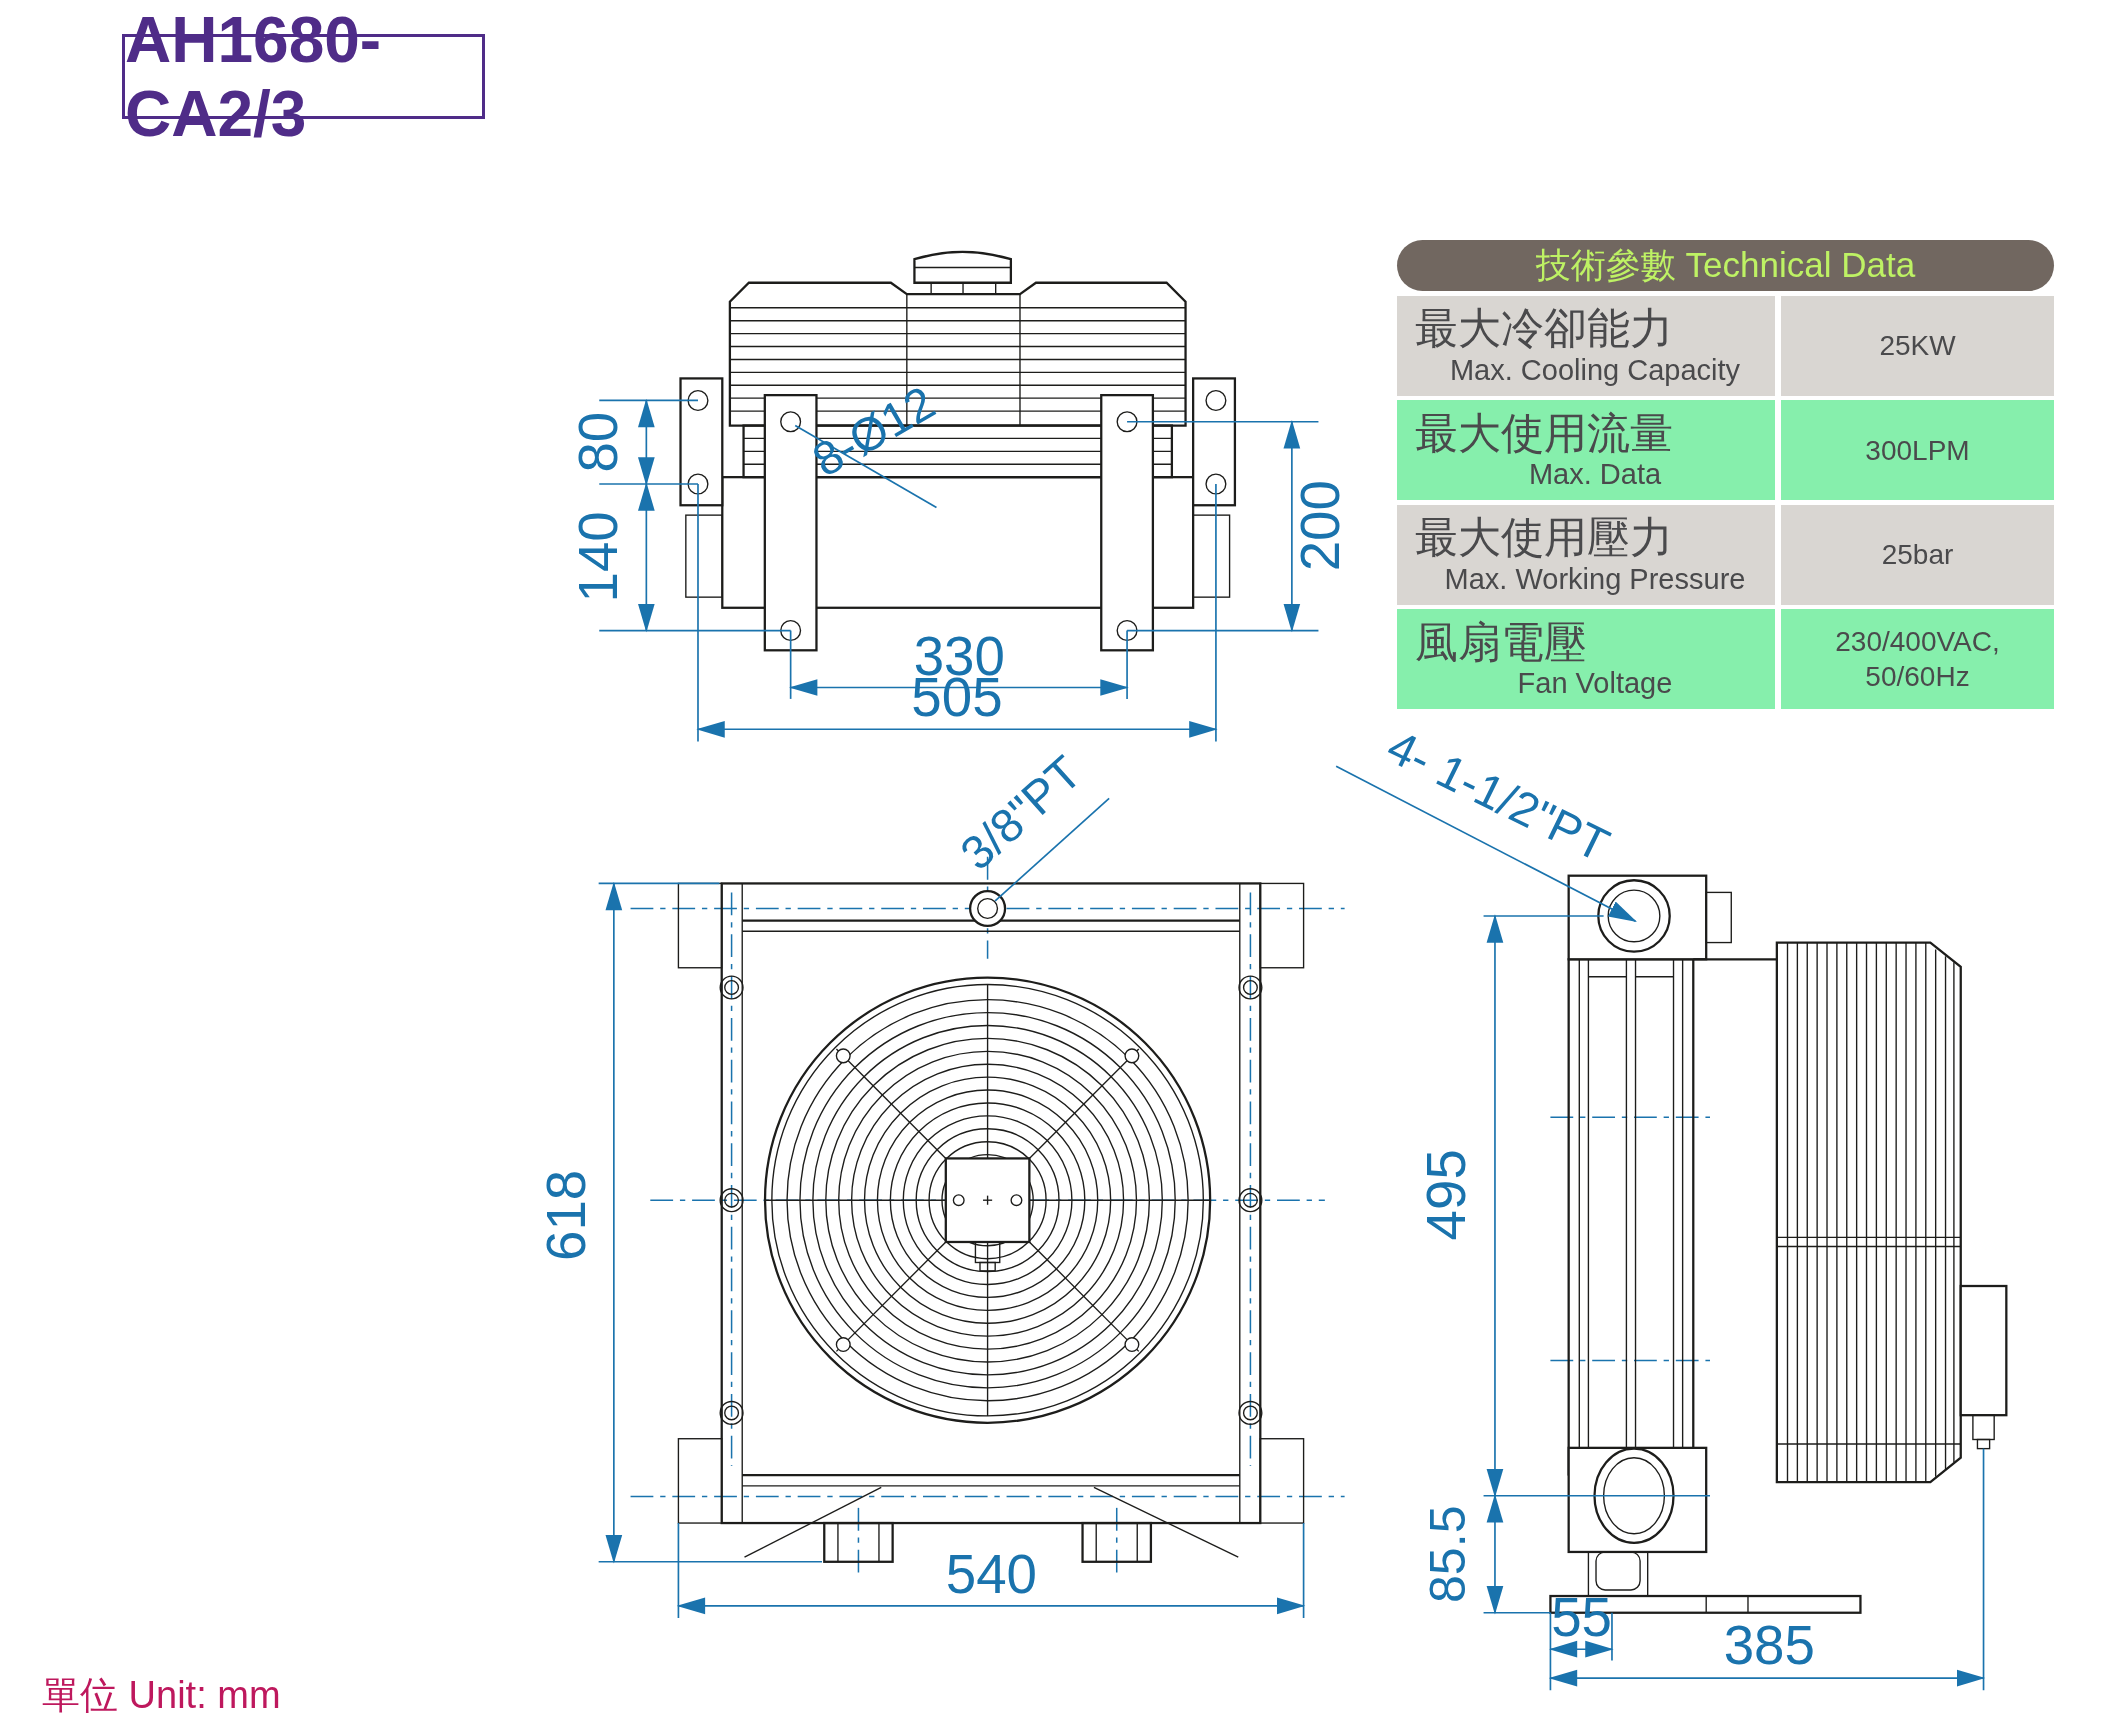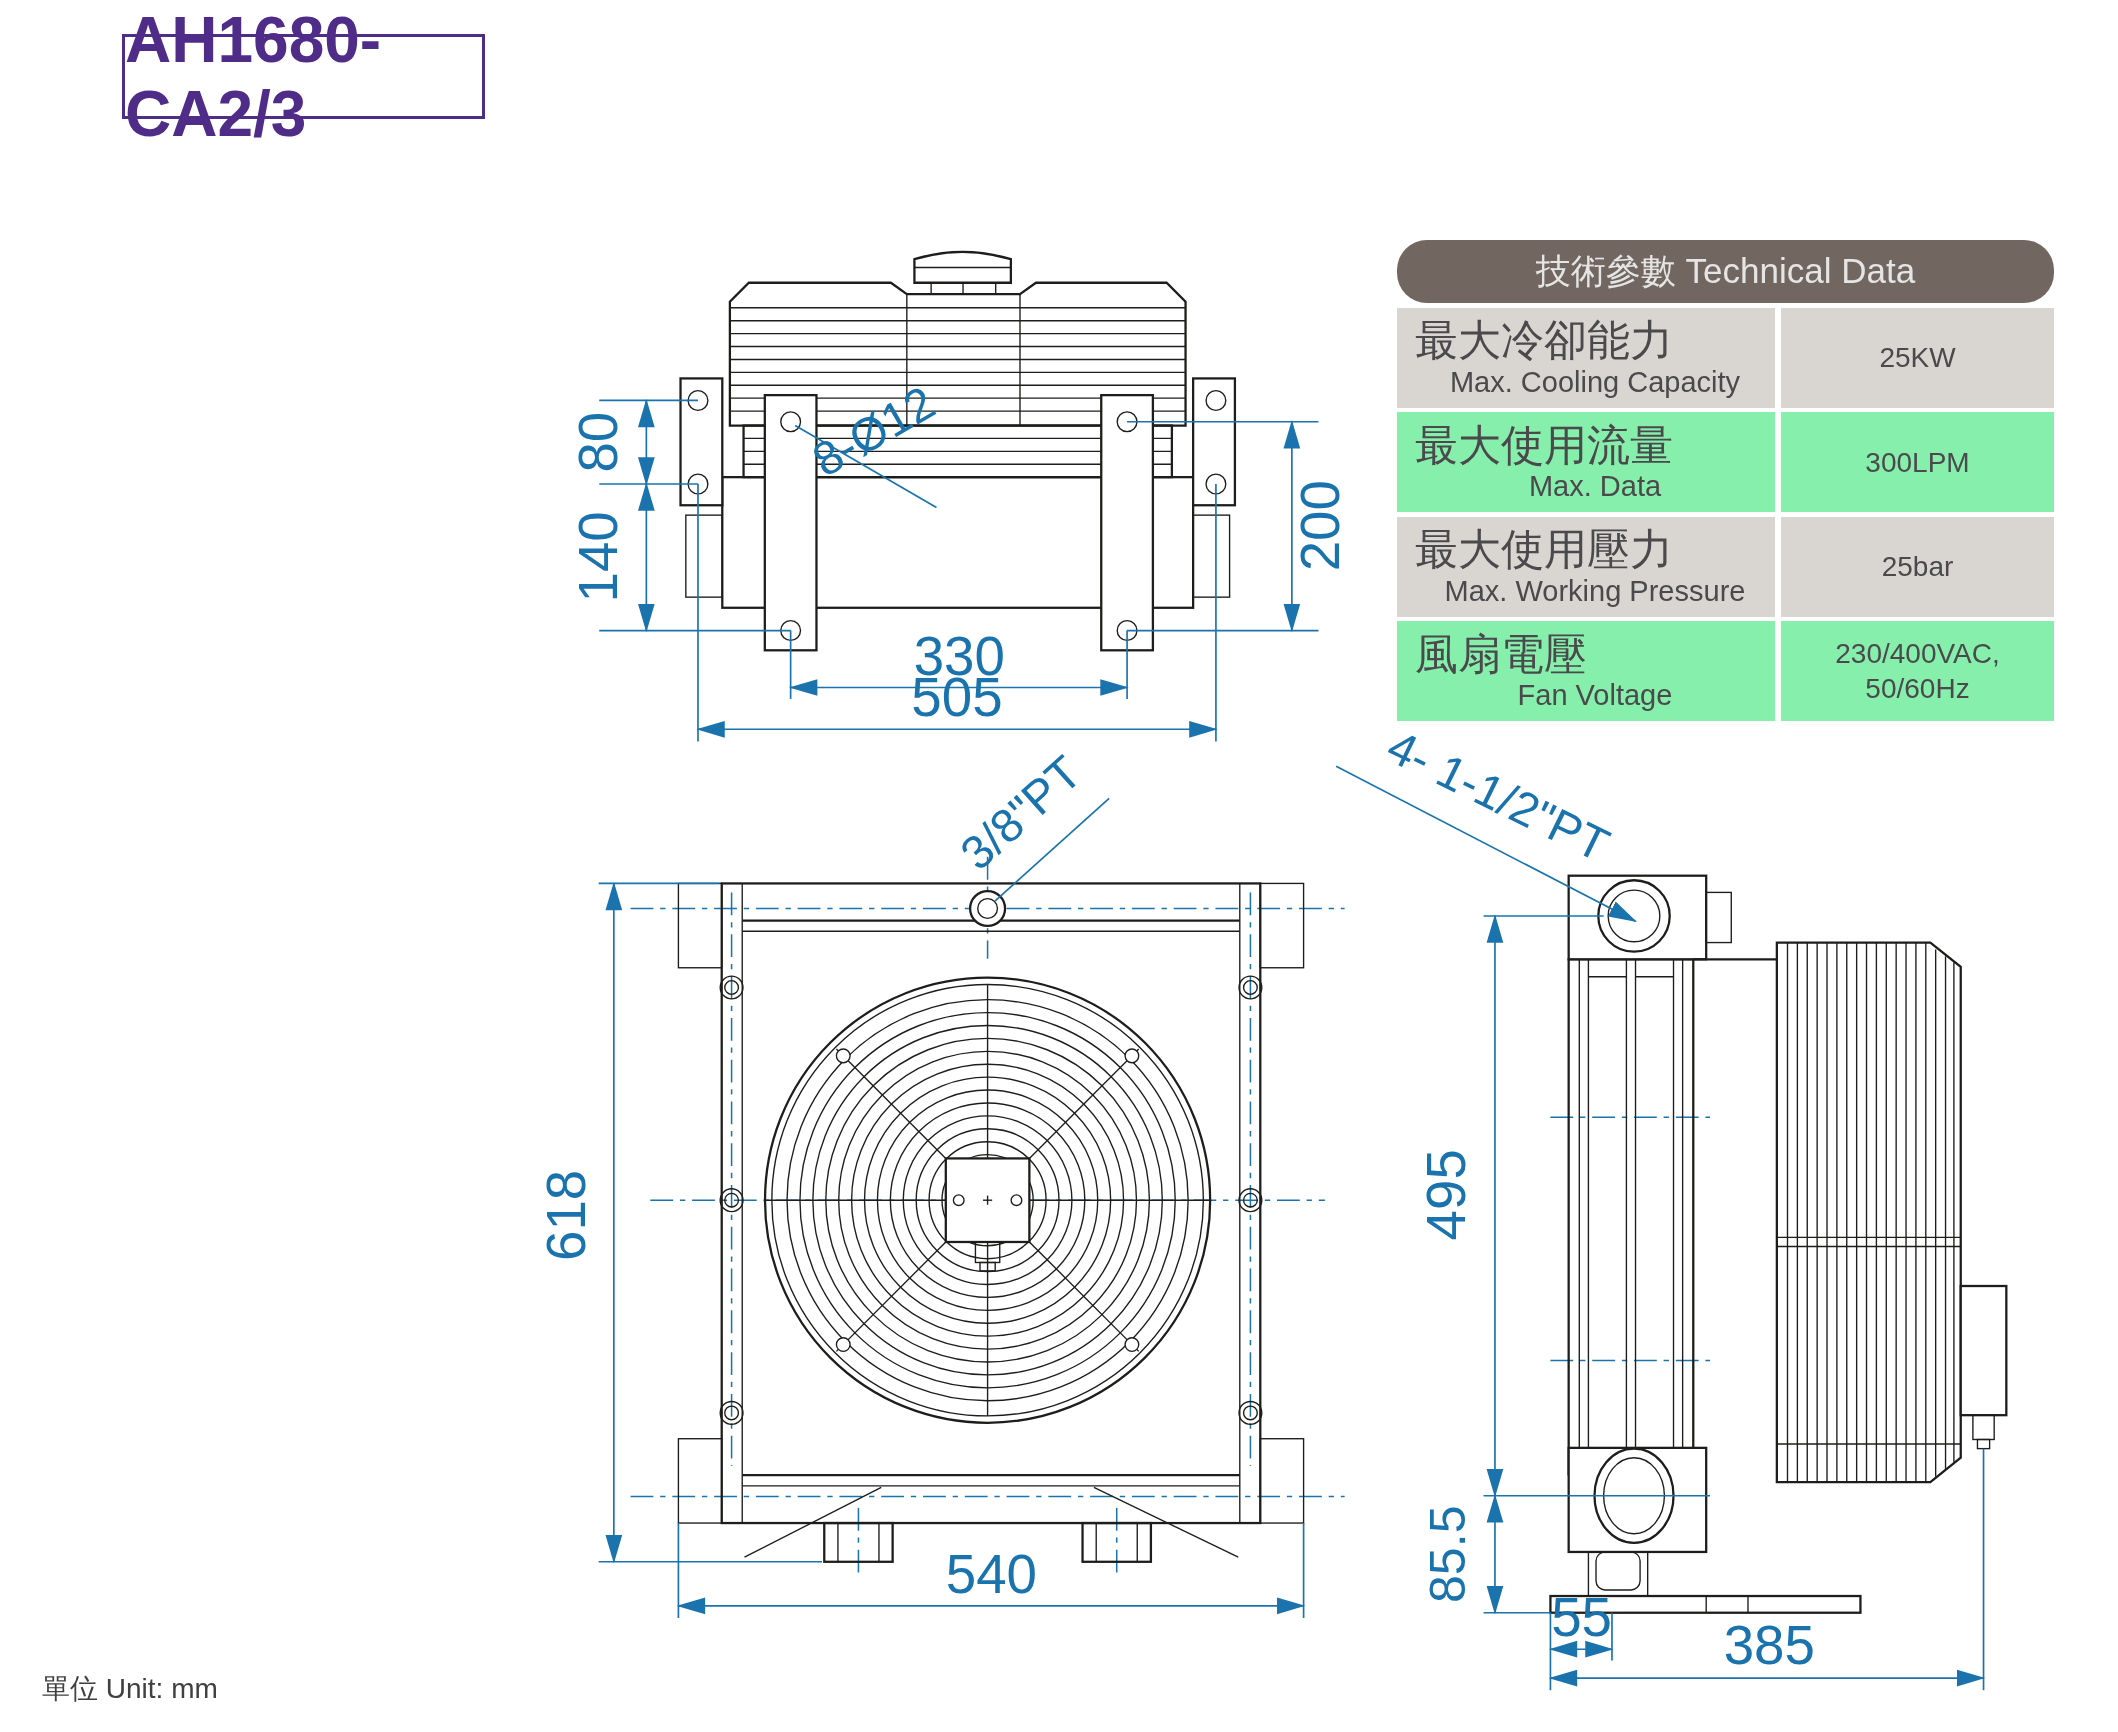--- a/index.html
+++ b/index.html
@@ -5,21 +5,21 @@
   html,body{margin:0;padding:0;background:#ffffff;}
   .page{position:relative;width:2119px;height:1733px;background:#ffffff;overflow:hidden;
         font-family:"Liberation Sans",sans-serif;}
   
   .title-box{position:absolute;left:122px;top:34px;width:363px;height:85px;
              border:3.8px solid #4f2c88;box-sizing:border-box;
              display:flex;align-items:center;justify-content:center;background:#fff;}
   .title-box span{font-size:64px;font-weight:bold;color:#4f2c88;letter-spacing:0px;}
   
   .ttable{position:absolute;left:1397px;top:240px;width:657px;}
-  .t-header{height:63px;background:#716760;color:#e5e5e5;display:flex;align-items:center;
+  .t-header{height:51px;background:#716760;color:#bef264;display:flex;align-items:center;
             justify-content:center;font-size:35px;border-radius:30px;}
   .t-row{display:flex;margin-top:4.6px;height:100px;}
   .t-row .c1{width:378px;box-sizing:border-box;padding-left:18px;display:flex;
              flex-direction:column;justify-content:center;color:#4a4a4c;}
   .t-row .c2{flex:1;margin-left:6px;display:flex;align-items:center;justify-content:center;
              text-align:center;font-size:28px;color:#4a4a4c;line-height:1.25;}
   .t-row .zh{font-size:43px;line-height:1.15;}
   .t-row .en{font-size:29px;line-height:1.15;text-align:center;}
   .t-row.light .c1,.t-row.light .c2{background:#d9d6d2;}
   .t-row.dark .c1,.t-row.dark .c2{background:#86efac;}
@@ -27,21 +27,21 @@
   svg{position:absolute;overflow:visible;}
   .blk{stroke:#1d1d1b;fill:none;stroke-width:3;}
   .blk2{stroke:#1d1d1b;fill:none;stroke-width:1.8;}
   .blkf{stroke:#1d1d1b;fill:#ffffff;stroke-width:3;}
   .blkf2{stroke:#1d1d1b;fill:#ffffff;stroke-width:1.8;}
   .blu{stroke:#1a73ad;fill:none;stroke-width:2.2;}
   .cl{stroke:#1a73ad;fill:none;stroke-width:2;stroke-dasharray:30 9 7 9;}
   .dim{font-family:"Liberation Sans",sans-serif;font-size:72px;fill:#1a73ad;text-anchor:middle;}
   .dimsm{font-family:"Liberation Sans",sans-serif;font-size:62px;fill:#1a73ad;text-anchor:middle;}
   
-  .unit-note{position:absolute;left:42px;top:1670px;font-size:28px;color:#404040;}
+  .unit-note{position:absolute;left:42px;top:1670px;font-size:38px;color:#be185d;}
 </style>
 </head>
 <body>
 
 <div class="page">
 
   <div class="title-box">
     <span>AH1680-CA2/3</span>
   </div>
 

